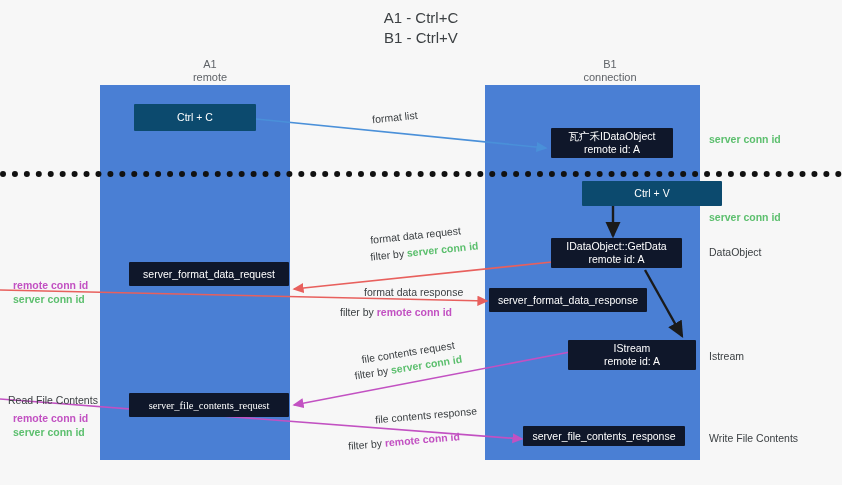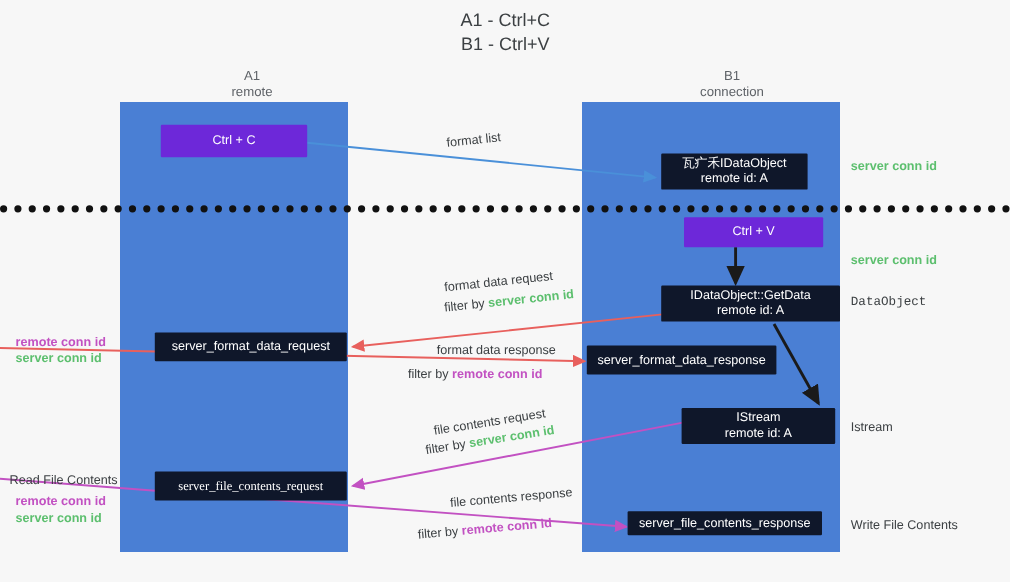--- a/index.html
+++ b/index.html
@@ -29,21 +29,21 @@
     position:absolute;left:0;right:0;top:171px;height:0;
     border-top:6px dotted #111;
   }
 
   .box{
     position:absolute;box-sizing:border-box;
     display:flex;flex-direction:column;align-items:center;justify-content:center;
     color:#fff;font-size:10.5px;line-height:13px;text-align:center;
     border-radius:1px;
   }
-  .box.green{background:#6d28d9;}
+  .box.green{background:#0c4a6e;}
   .box.orange{background:#0f172a;}
 
   .lbl{
     position:absolute;font-size:10.5px;line-height:14px;color:#3c4043;
     white-space:nowrap;
   }
   .g{color:#5cbf6e;font-weight:bold;}
   .m{color:#c251c2;font-weight:bold;}
   .side{
     position:absolute;font-size:10.5px;line-height:14px;white-space:nowrap;
@@ -108,35 +108,35 @@
 
   <div class="box green" style="left:134px;top:104px;width:122px;height:27px;">
     <div>Ctrl + C</div>
   </div>
 
   <div class="box orange" style="left:551px;top:128px;width:122px;height:30px;">
     <div>⽡⽧⽲IDataObject</div>
     <div>remote id: A</div>
   </div>
 
-  <div class="box green" style="left:570px;top:181px;width:116px;height:25px;">
+  <div class="box green" style="left:582px;top:181px;width:140px;height:25px;">
     <div>Ctrl + V</div>
   </div>
 
-  <div class="box orange" style="left:551px;top:238px;width:149px;height:30px;">
+  <div class="box orange" style="left:551px;top:238px;width:131px;height:30px;">
     <div>IDataObject::GetData</div>
     <div>remote id: A</div>
   </div>
 
   <div class="box orange" style="left:568px;top:340px;width:128px;height:30px;">
     <div>IStream</div>
     <div>remote id: A</div>
   </div>
 
-  <div class="box orange" style="left:129px;top:277px;width:160px;height:24px;">
+  <div class="box orange" style="left:129px;top:262px;width:160px;height:24px;">
     <div>server_format_data_request</div>
   </div>
 
   <div class="box orange" style="left:489px;top:288px;width:158px;height:24px;">
     <div>server_format_data_response</div>
   </div>
 
   <div class="box orange" style="left:129px;top:393px;width:160px;height:24px;font-family:Liberation Serif, serif;">
     <div>server_file_contents_request</div>
   </div>
@@ -176,21 +176,21 @@
   <div class="lbl" style="left:348px;top:434px;transform:rotate(-5deg);">
     <span>filter by </span><span class="m">remote conn id</span>
   </div>
 
   <div class="side" style="left:709px;top:132px;">
     <span class="g">server conn id</span>
   </div>
   <div class="side" style="left:709px;top:210px;">
     <span class="g">server conn id</span>
   </div>
-  <div class="side" style="left:709px;top:245px;font-family:Liberation Mono, monospace;">
+  <div class="side" style="left:709px;top:245px;">
     <span class="t">DataObject</span>
   </div>
   <div class="side" style="left:709px;top:349px;">
     <span class="t">Istream</span>
   </div>
   <div class="side" style="left:709px;top:431px;">
     <span class="t">Write File Contents</span>
   </div>
 
   <div class="side" style="left:13px;top:278px;">

